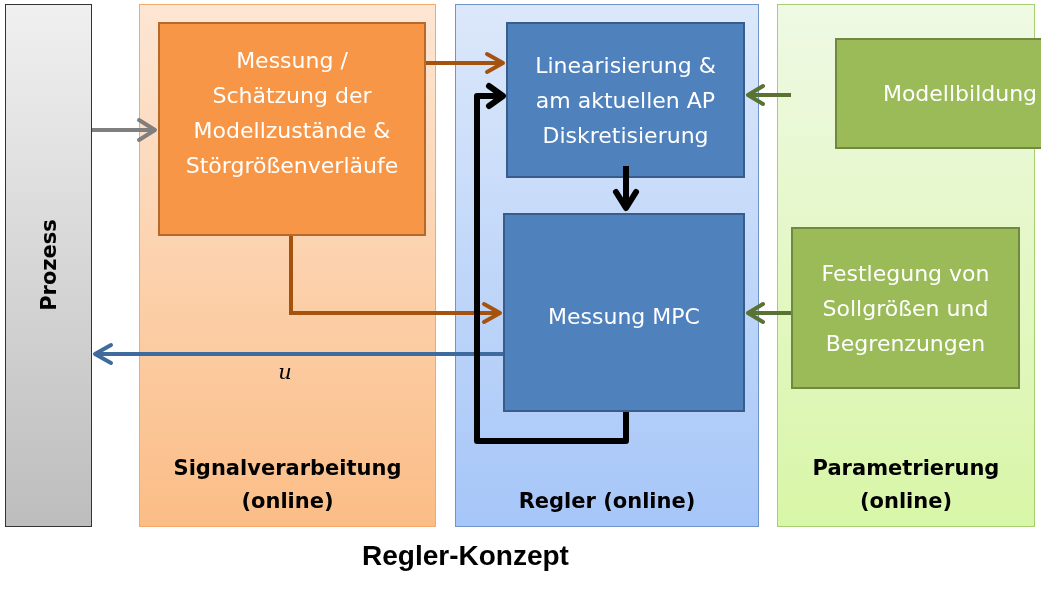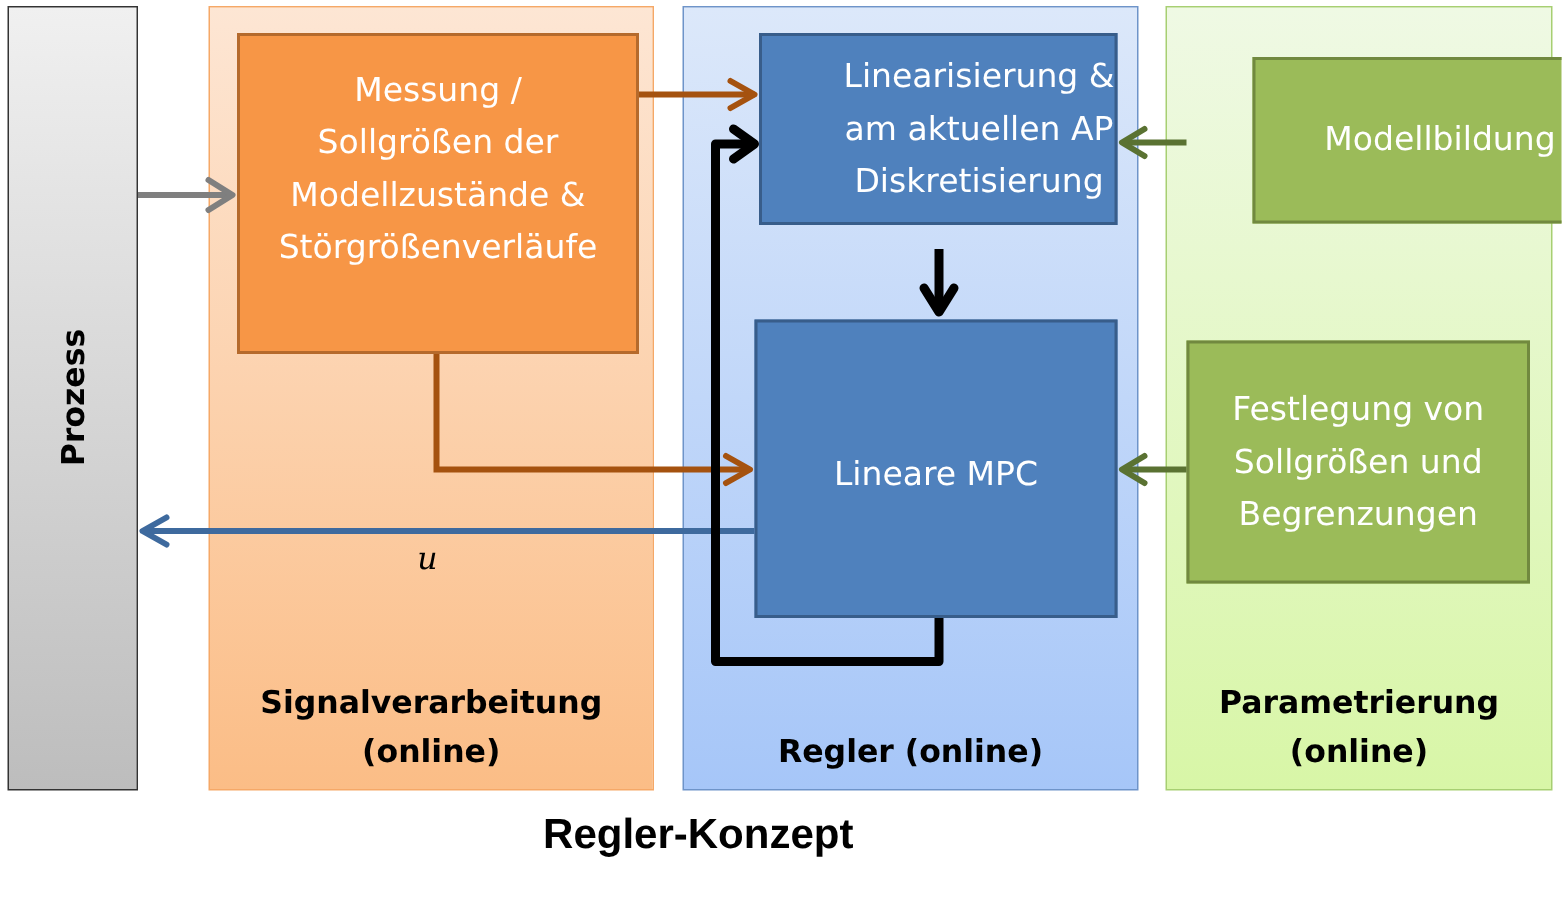--- a/index.html
+++ b/index.html
@@ -7,21 +7,21 @@
     .abs { position:absolute; box-sizing:border-box; }
     .prozess { left:5px; top:4px; width:87px; height:523px; border:1.5px solid #333; background:linear-gradient(#f0f0f0,#bdbdbd); }
     .prozess-label { position:absolute; left:50%; top:260px; transform:translate(-50%,-50%) rotate(-90deg); font-weight:bold; font-size:21px; color:#000; white-space:nowrap; }
     .panel { border:1.5px solid; }
     .panel-sig { left:139px; top:4px; width:297px; height:523px; border-color:#f5a867; background:linear-gradient(#fde6d4,#fbbd86); }
     .panel-reg { left:455px; top:4px; width:304px; height:523px; border-color:#6e94c9; background:linear-gradient(#dce8fa,#a6c6f8); }
     .panel-par { left:777px; top:4px; width:258px; height:523px; border-color:#a7cf72; background:linear-gradient(#eff9e4,#d8f6a7); }
     .panel-label { position:absolute; left:0; right:0; bottom:8px; text-align:center; font-weight:bold; font-size:21px; line-height:33px; color:#000; }
     .box { display:flex; align-items:center; justify-content:center; text-align:center; color:#fff; font-size:22px; line-height:35px; border:2px solid; }
     .box-orange { left:158px; top:22px; width:268px; height:214px; background:#f79646; border-color:#b56a2c; padding-bottom:32px; }
-    .box-lin { left:506px; top:22px; width:239px; height:128px; background:#4f81bd; border-color:#385d8a;justify-content:flex-end; }
+    .box-lin { left:506px; top:22px; width:239px; height:156px; background:#4f81bd; border-color:#385d8a; }
     .box-mpc { left:503px; top:213px; width:242px; height:199px; background:#4f81bd; border-color:#385d8a; align-items:flex-start; padding-top:84px; }
     .box-modell { left:835px; top:38px; width:250px; height:111px; background:#9bbb59; border-color:#71893f; }
     .box-fest { left:791px; top:227px; width:229px; height:162px; background:#9bbb59; border-color:#71893f; }
     .u-label { left:270px; top:360px; width:30px; font-family:"DejaVu Serif", serif; font-style:italic; font-size:21px; color:#000; text-align:center; }
     .title { left:0; top:540px; width:931px; text-align:center; font-family:"Liberation Sans", sans-serif; font-weight:bold; font-size:28px; color:#000; }
     svg.arrows { position:absolute; left:0; top:0; width:1041px; height:600px; pointer-events:none; }
   </style>
 </head>
 <body>
 
@@ -45,37 +45,37 @@
 <div class="abs panel panel-par">
   <div class="panel-label">
     <div>Parametrierung</div>
     <div>(online)</div>
   </div>
 </div>
 
 <div class="abs box box-orange">
   <div>
     <div>Messung /</div>
-    <div>Sollgrößen der</div>
+    <div>Schätzung der</div>
     <div>Modellzustände &amp;</div>
     <div>Störgrößenverläufe</div>
   </div>
 </div>
 
 <div class="abs box box-lin">
   <div>
     <div>Linearisierung &amp;</div>
     <div>am aktuellen AP</div>
     <div>Diskretisierung</div>
   </div>
 </div>
 
 <div class="abs box box-mpc">
   <div>
-    <div>Lineare MPC</div>
+    <div>Messung MPC</div>
   </div>
 </div>
 
 <div class="abs box box-modell">
   <div>
     <div>Modellbildung</div>
   </div>
 </div>
 
 <div class="abs box box-fest">

